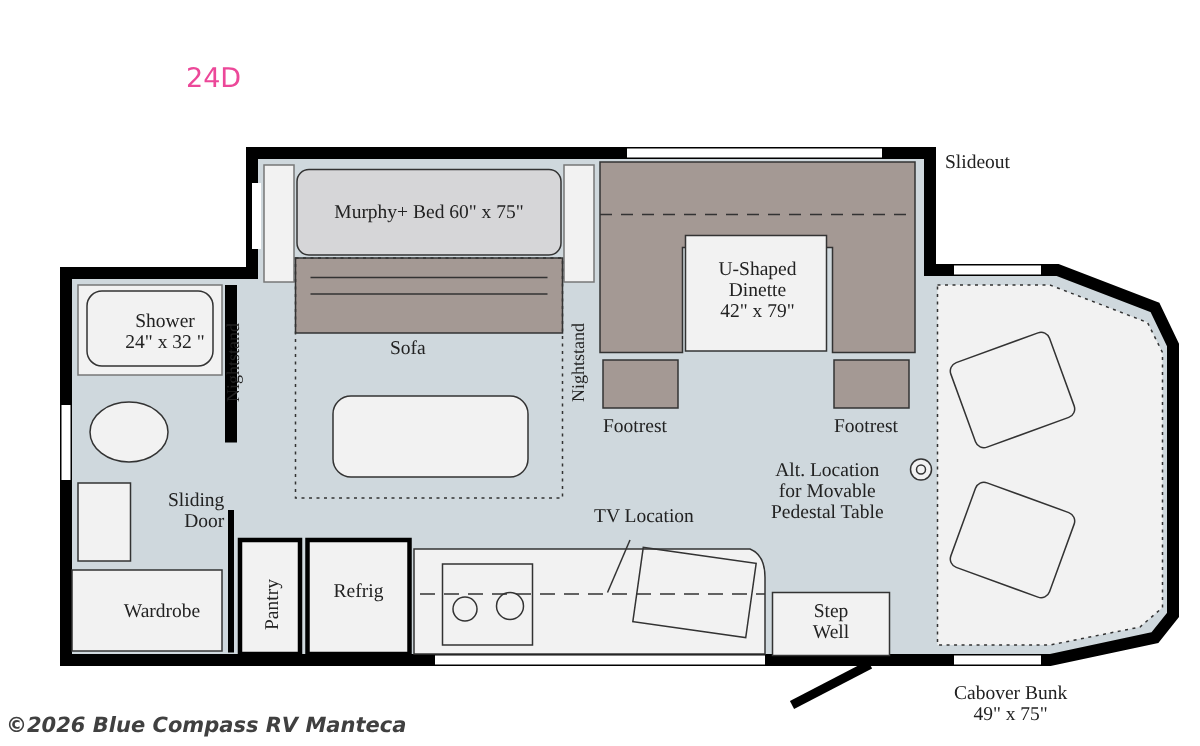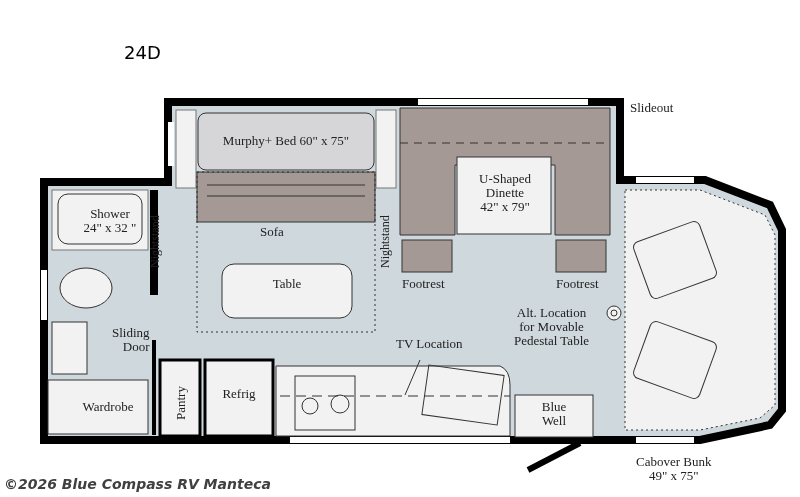--- a/index.html
+++ b/index.html
@@ -1,18 +1,18 @@
 <!DOCTYPE html>
 <html><head>
 <meta charset="utf-8">
 <style>
   html,body{margin:0;padding:0;background:#fff;}
   body{width:800px;height:497px;position:relative;overflow:hidden;font-family:"Liberation Serif",serif;color:#222;}
   .abs{position:absolute;}
-  .model{left:124px;top:42px;font-family:"DejaVu Sans",sans-serif;font-size:18px;color:#000000;}
+  .model{left:124px;top:42px;font-family:"DejaVu Sans",sans-serif;font-size:18px;color:#ec4899;}
   .lbl{position:absolute;font-size:13px;line-height:14px;text-align:center;color:#222;}
   .wm{left:4px;top:476px;font-family:"DejaVu Sans",sans-serif;font-weight:bold;font-style:italic;font-size:14px;color:#404040;}
   svg{position:absolute;left:0;top:0;}
 </style>
 </head>
 <body>
 
 <div class="abs model">24D</div>
 
 <svg width="800" height="497">
@@ -92,37 +92,36 @@
   <div>Dinette</div>
   <div>42" x 79"</div>
 </div>
 <div class="lbl" style="left:402px;top:277px;">Footrest</div>
 <div class="lbl" style="left:556px;top:277px;">Footrest</div>
 <div class="lbl" style="left:58px;top:207px;width:104px;">
   <div>Shower</div>
   <div>24" x 32 "</div>
 </div>
 <div class="lbl" style="left:222px;top:277px;width:130px;">
-  <div>Table</div>
 </div>
 <div class="lbl" style="left:112px;top:326px;text-align:right;">
   <div>Sliding</div>
   <div>Door</div>
 </div>
 <div class="lbl" style="left:514px;top:306px;">
   <div>Alt. Location</div>
   <div>for Movable</div>
   <div>Pedestal Table</div>
 </div>
 <div class="lbl" style="left:396px;top:337px;">TV Location</div>
 <div class="lbl" style="left:48px;top:400px;width:120px;">Wardrobe</div>
 <div class="lbl" style="left:174px;top:420px;transform:rotate(-90deg);transform-origin:left top;">Pantry</div>
 <div class="lbl" style="left:205px;top:387px;width:68px;">Refrig</div>
 <div class="lbl" style="left:515px;top:400px;width:78px;">
-  <div>Blue</div>
+  <div>Step</div>
   <div>Well</div>
 </div>
 <div class="lbl" style="left:636px;top:455px;">
   <div>Cabover Bunk</div>
   <div>49" x 75"</div>
 </div>
 
 <div class="abs wm">©2026 Blue Compass RV Manteca</div>
 
 </body></html>

